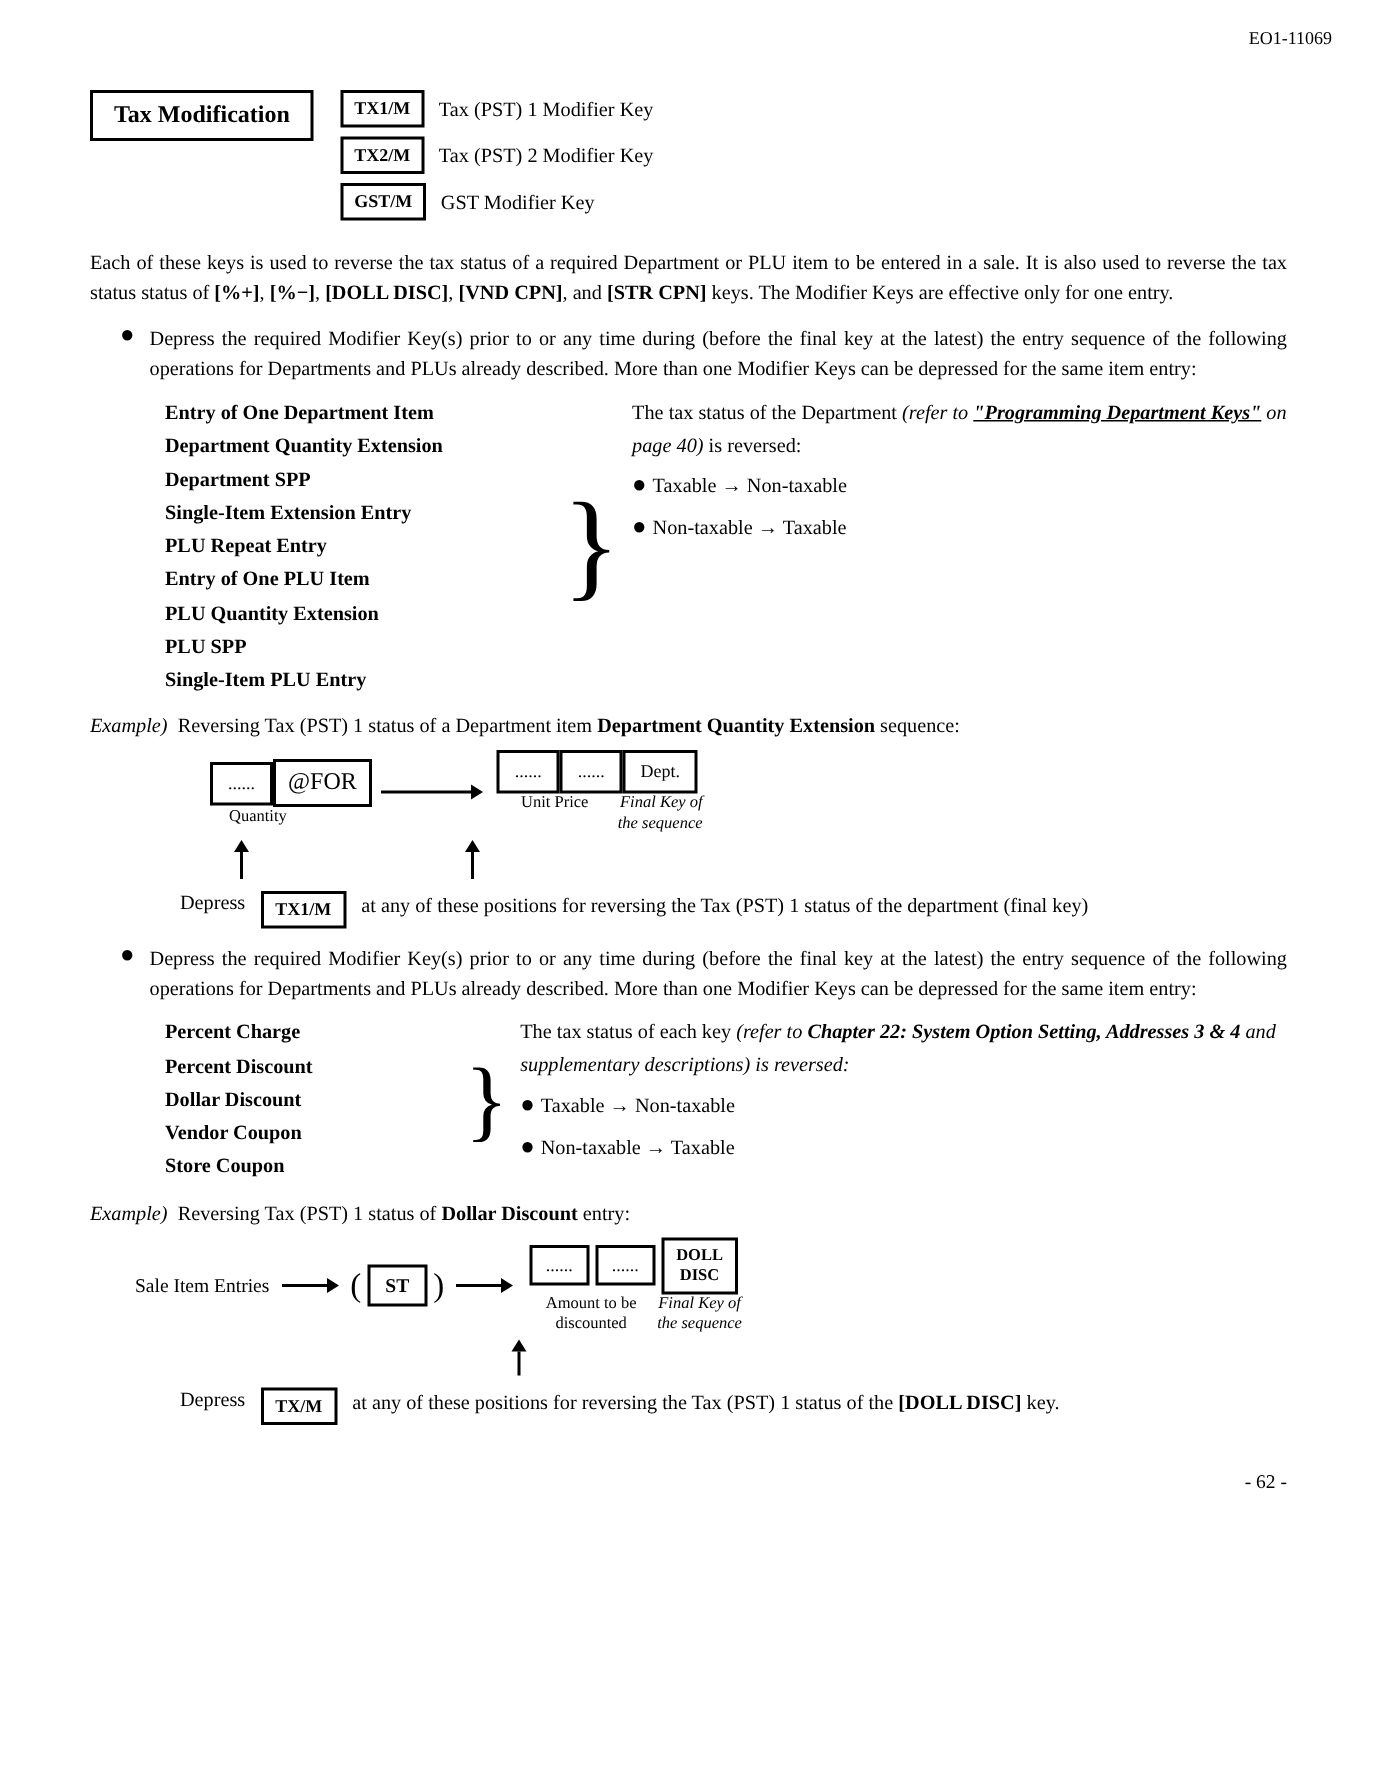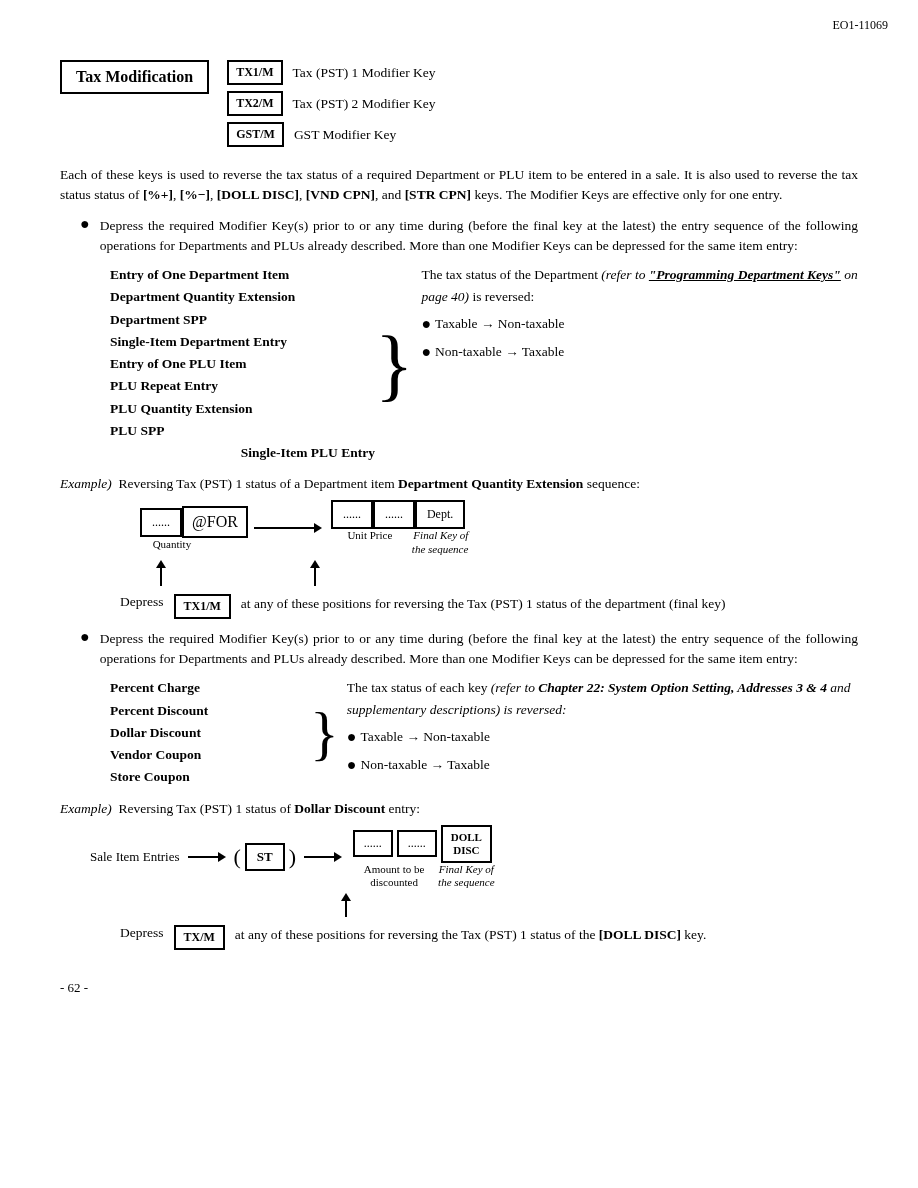--- a/index.html
+++ b/index.html
@@ -116,21 +116,21 @@
       font-size: 12px;
       font-weight: bold;
       white-space: nowrap;
     }
     .depress-text {
       font-size: 13.5px;
       line-height: 1.5;
       flex: 1;
     }
     .page-number-bottom {
-      text-align: left;
+      text-align: right;
       margin-top: 30px;
       font-size: 13px;
     }
   </style>
 </head>
 <body>
 
 <div class="page-number-top">EO1-11069</div>
 
 <div class="header-section">
@@ -158,26 +158,26 @@
     <span class="bullet-dot">●</span>
     <span class="bullet-text" id="bullet1-text">Depress the required Modifier Key(s) prior to or any time during (before the final key at the latest) the entry sequence of the following operations for Departments and PLUs already described.  More than one Modifier Keys can be depressed for the same item entry:</span>
   </div>
 
   <div class="two-col">
     <div style="min-width:265px;">
       <div id="left-list">
           <div style="font-weight: bold; line-height: 1.65;">Entry of One Department Item</div>
           <div style="font-weight: bold; line-height: 1.65;">Department Quantity Extension</div>
           <div style="font-weight: bold; line-height: 1.65;">Department SPP</div>
-          <div style="font-weight: bold; line-height: 1.65;">Single-Item Department Entry</div>
+          <div style="font-weight: bold; line-height: 1.65;">Single-Item Extension Entry</div>
+          <div style="font-weight: bold; line-height: 1.65;">PLU Repeat Entry</div>
           <div style="font-weight: bold; line-height: 1.65;">Entry of One PLU Item</div>
-          <div style="font-weight: bold; line-height: 1.65;">PLU Repeat Entry</div>
           <div style="font-weight: bold; line-height: 1.65;">PLU Quantity Extension</div>
           <div style="font-weight: bold; line-height: 1.65;">PLU SPP</div>
-          <div style="font-weight: bold; line-height: 1.65; text-align: right;">Single-Item PLU Entry</div>
+          <div style="font-weight: bold; line-height: 1.65;">Single-Item PLU Entry</div>
         </div>
     </div>
 
     <div style="display:flex;align-items:center;margin-right:8px;">
       <span style="font-size:80px;line-height:1;font-weight:100;">}</span>
     </div>
     <div class="right-box" id="right-box">The tax status of the Department <em>(refer to <strong><u>"Programming Department Keys"</u></strong> on page 40)</em> is reversed:<br>
 <div style="margin-top:4px;">
   <div style="display:flex;align-items:center;gap:4px;margin-bottom:2px;"><span style="font-size:16px;">●</span> Taxable → Non-taxable</div>
   <div style="display:flex;align-items:center;gap:4px;"><span style="font-size:16px;">●</span> Non-taxable → Taxable</div>

